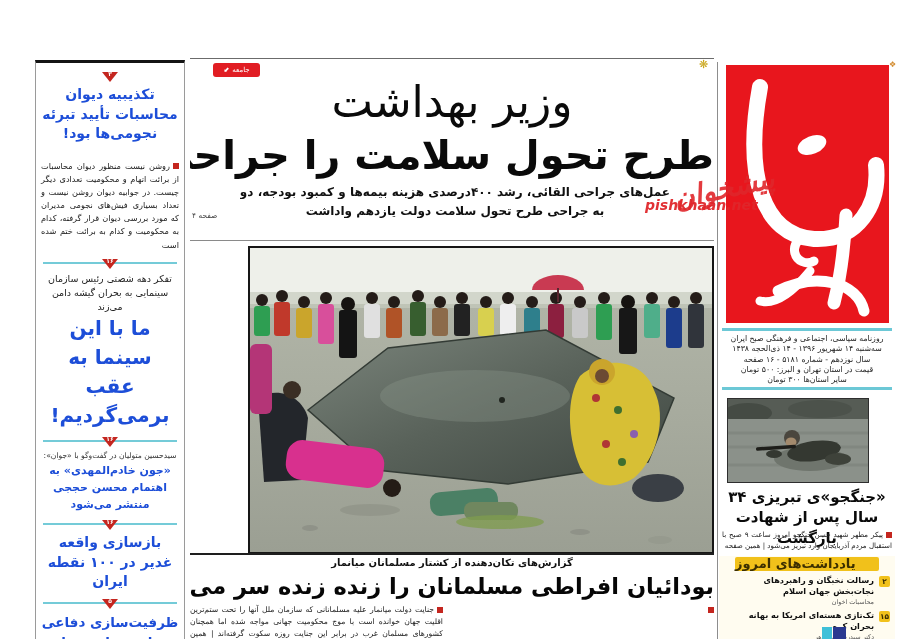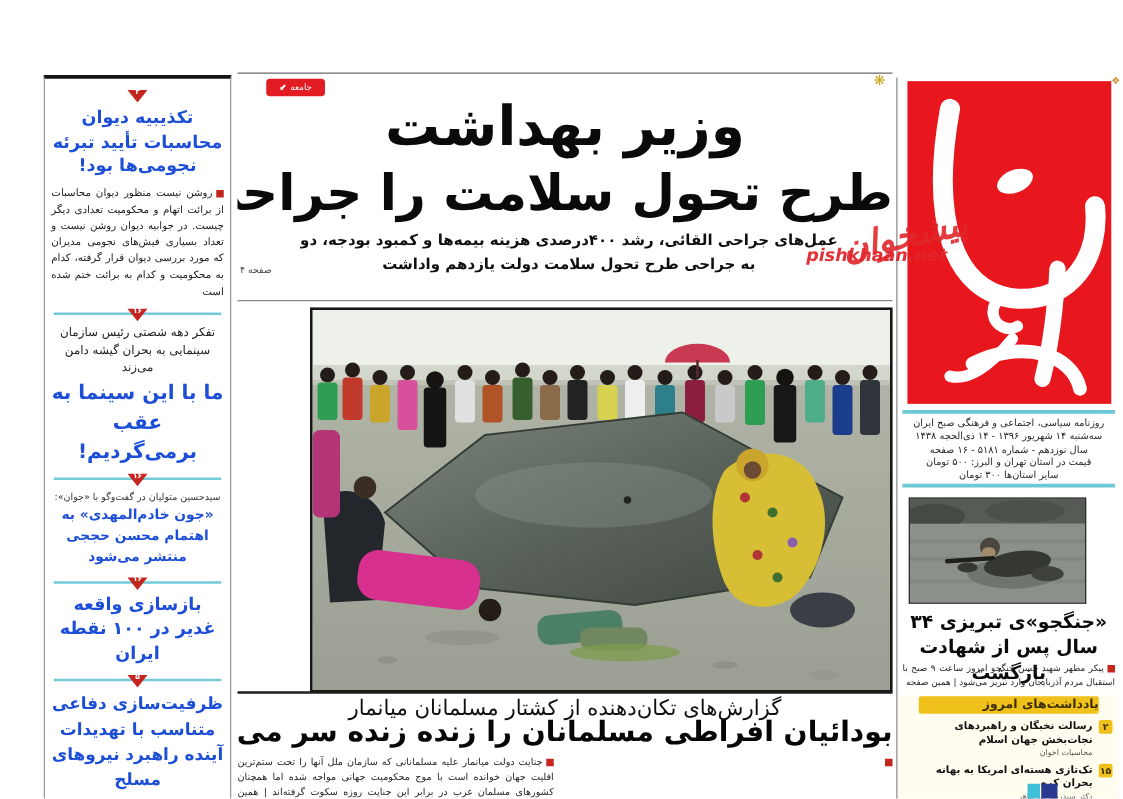--- a/index.html
+++ b/index.html
@@ -11,63 +11,63 @@
   #sidebar{left:35px;top:60px;width:150px;height:579px;box-sizing:border-box;
            border-top:3px solid #141414;border-left:1px solid #9a9a9a;border-right:1px solid #9a9a9a;
            padding:2px 5px;text-align:center;background:#fff;}
   .tri-divider{position:relative;height:15px;margin:3px 0 2px;}
   .tri-divider .line{position:absolute;left:2px;right:2px;top:7px;height:2px;background:#74cbd8;}
   .tri{position:absolute;left:50%;top:4px;transform:translateX(-50%);width:0;height:0;
        border-left:8px solid transparent;border-right:8px solid transparent;border-top:10px solid #c4261f;}
   .tri-num{position:absolute;left:50%;top:2px;transform:translateX(-50%);font-size:6px;font-weight:bold;color:#fff;z-index:2;}
   .sb-head{font-weight:bold;color:#1d4ed8;direction:rtl;line-height:1.4;}
   .sz15{font-size:14px;}
-  .sz16{font-size:16px;line-height:1.45;}
+  .sz16{font-size:20px;line-height:1.45;}
   .sz13{font-size:11px;line-height:1.55;}
   .sz14{font-size:13.5px;line-height:1.5;}
   .sb-kicker{font-size:9.5px;color:#222;line-height:1.5;direction:rtl;margin-top:2px;text-align:center;}
   .sb-kicker.tiny{font-size:7.6px;color:#333;}
-  .sb-body{font-size:8.2px;text-align:justify;line-height:1.6;color:#1b1b1b;direction:rtl;margin-top:4px;}
+  .sb-body{font-size:8.2px;text-align:justify;line-height:1.6;color:#1b1b1b;direction:rtl;margin-top:16px;}
   .redsq{display:inline-block;width:6px;height:6px;background:#c4261f;margin-left:3px;vertical-align:middle;}
 
   
   #main-rule-top{left:190px;top:58px;width:524px;height:1px;background:#6b6b6b;}
   #section-badge{left:213px;top:63px;width:47px;height:14px;background:#e11d23;border-radius:3px;color:#fff;
                  font-size:7px;display:flex;align-items:center;justify-content:center;gap:3px;direction:rtl;}
-  #headline1{left:190px;top:74px;width:524px;text-align:center;font-size:44px;font-weight:bold;color:#0a0a0a;
+  #headline1{left:190px;top:74px;width:524px;text-align:center;font-size:44px;font-weight:normal;color:#0a0a0a;
              height:56px;line-height:56px;direction:rtl;white-space:nowrap;overflow:hidden;}
   #headline2{left:190px;top:128px;width:524px;text-align:center;font-size:40px;font-weight:bold;color:#0a0a0a;
              height:54px;line-height:54px;direction:rtl;white-space:nowrap;overflow:hidden;}
   .subline{left:240px;width:430px;text-align:center;font-size:12px;font-weight:600;color:#101010;direction:rtl;white-space:nowrap;overflow:hidden;}
   #page-ref{left:192px;top:211px;font-size:7.5px;color:#444;direction:rtl;}
   #main-rule-mid{left:190px;top:240px;width:524px;height:1px;background:#8a8a8a;}
   #main-photo{left:248px;top:246px;width:466px;height:308px;border:2px solid #161616;box-sizing:border-box;background:#b7bcae;overflow:hidden;}
   #main-rule-bot{left:190px;top:553px;width:524px;height:2px;background:#1e1e1e;}
-  #myanmar-kicker{left:190px;top:557px;width:524px;text-align:center;font-size:17px;font-weight:normal;color:#101010;direction:rtl;}
+  #myanmar-kicker{left:190px;top:557px;width:524px;text-align:center;font-size:10px;font-weight:bold;color:#101010;direction:rtl;}
   #myanmar-headline{left:190px;top:572px;width:524px;text-align:center;font-size:22.5px;font-weight:bold;color:#060606;
                     height:29px;line-height:29px;direction:rtl;white-space:nowrap;overflow:hidden;}
   #myanmar-cols{left:190px;top:604px;width:524px;display:flex;direction:rtl;gap:18px;}
   .mcol{flex:1;font-size:7.7px;line-height:1.55;text-align:justify;direction:rtl;color:#232323;}
 
   
   #vdivider{left:717px;top:62px;width:1px;height:577px;background:#8d8d8d;}
   #ornament{left:699px;top:58px;color:#c9a417;font-size:11px;}
   #corner-mark{left:889px;top:60px;color:#d28a2c;font-size:8px;}
   #logo{left:726px;top:65px;width:163px;height:258px;background:#e8161d;overflow:hidden;}
   #watermark{left:645px;top:174px;width:158px;height:66px;z-index:6;text-align:left;pointer-events:none;}
   .wm-callig{display:block;color:#e0262b;font-size:28px;font-weight:bold;font-style:italic;direction:rtl;
              transform:rotate(-12deg);line-height:30px;opacity:.9;text-align:center;}
   .wm-site{display:block;color:#e0262b;font-size:14px;font-weight:bold;font-style:italic;margin-top:-7px;opacity:.95;}
   .cyanline{width:170px;height:3px;background:#6cc8d6;}
   #masthead-info{left:722px;top:334px;width:170px;text-align:center;font-size:7.8px;line-height:10.3px;color:#1d1d1d;direction:rtl;}
   #soldier-photo{left:727px;top:398px;width:142px;height:85px;border:1px solid #2e2e2e;box-sizing:border-box;background:#969c94;overflow:hidden;}
   #martyr-headline{left:719px;top:487px;width:176px;text-align:center;font-weight:bold;font-size:15px;line-height:1.35;color:#0a0a0a;direction:rtl;}
   #martyr-note{left:722px;top:530px;width:170px;font-size:7.1px;line-height:1.55;text-align:justify;direction:rtl;color:#222;}
   #notes-box{left:719px;top:556px;width:176px;height:83px;background:#fffcf0;direction:rtl;overflow:hidden;}
-  .nb-title{margin:1px 16px 0;background:#f1c11b;text-align:right;font-size:10px;font-weight:bold;color:#3c2f00;
+  .nb-title{margin:1px 16px 0;background:#f1c11b;text-align:left;font-size:13px;font-weight:bold;color:#3c2f00;
             height:14px;line-height:14px;border-radius:2px;}
   .nb-item{display:flex;gap:5px;margin:4px 5px 0;direction:rtl;text-align:right;align-items:flex-start;}
   .nb-num{flex:0 0 11px;height:11px;background:#f1c11b;color:#3c2f00;font-size:7.5px;font-weight:bold;
           text-align:center;line-height:11px;border-radius:2px;margin-top:1px;}
   .nb-t{font-size:8.2px;font-weight:bold;line-height:1.35;color:#101010;}
   .nb-a{font-size:6.4px;color:#555;margin-top:1px;}
   #sq-cyan{left:822px;top:627px;width:10px;height:12px;background:#3fc0d8;}
   #sq-navy{left:833px;top:627px;width:13px;height:12px;background:#2a3990;}
 </style>
 </head>

